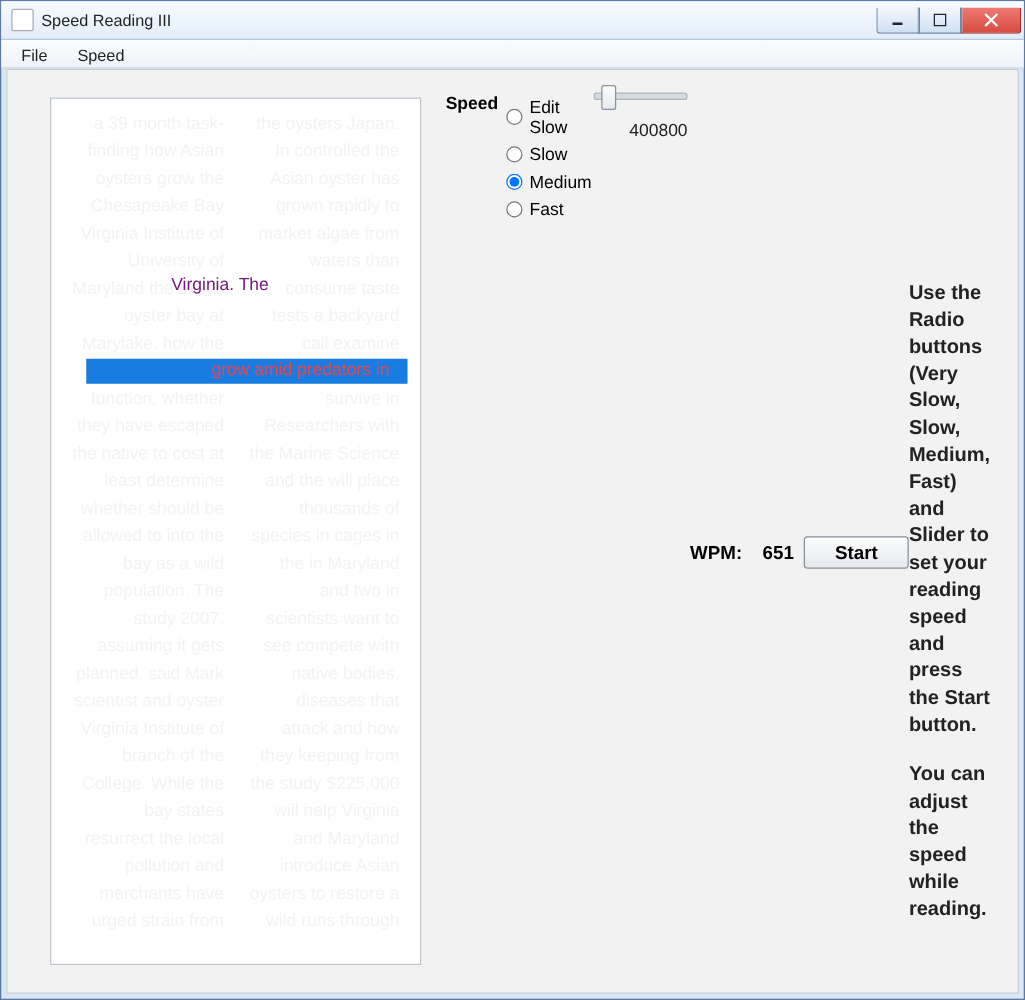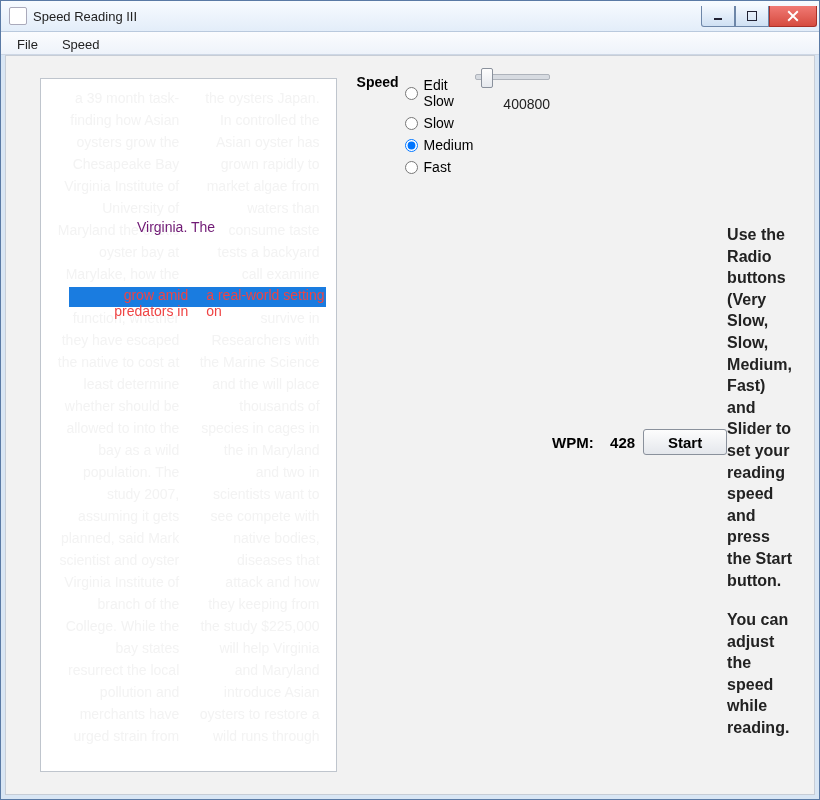--- a/index.html
+++ b/index.html
@@ -266,21 +266,20 @@
     <div class="layout">
 
       <div class="reader">
         <div class="reader-inner">a 39 month task-finding how Asian oysters grow the Chesapeake Bay Virginia Institute of University of Maryland the exotic oyster bay at Marylake, how the Asian oysters function, whether they have escaped the native to cost at least determine whether should be allowed to into the bay as a wild population. The study 2007, assuming it gets planned, said Mark scientist and oyster Virginia Institute of branch of the College. While the bay states resurrect the local pollution and merchants have urged strain from the oysters Japan. In controlled the Asian oyster has grown rapidly to market algae from waters than consume taste tests a backyard call examine preform and survive in Researchers with the Marine Science and the will place thousands of species in cages in the in Maryland and two in scientists want to see compete with native bodies, diseases that attack and how they keeping from the study $225,000 will help Virginia and Maryland introduce Asian oysters to restore a wild runs through October water in June at Luckenbach, a fisheries expert with the Marine Science of William &amp; Mary have struggled to species ravaged by parasites, seafood the use of the Asian off China, Vietnam and experiments to date survived parasites and size, filtered more natives, and passed still, some scientists</div>
 
         <div class="focus-text t1">Virginia. The</div>
 
         <div class="hl"></div>
         <div class="hl-text">
           <span class="left">grow amid predators in</span>
-          <span class="right">a real-world setting on</span>
         </div>
       </div>
 
       <div class="panel">
 
         <div class="group-title">Speed</div>
 
         <div class="radios">
           <label>
             <input type="radio" name="spd" style="">
@@ -307,21 +306,21 @@
             <div class="slider-thumb" id="thumb" style="left: 7%;"></div>
           </div>
           <div class="ticks">
             <span>400</span>
             <span>800</span>
           </div>
         </div>
 
         <div class="wpm-row">
           <div class="lbl">WPM:</div>
-          <div class="val">428</div>
+          <div class="val">651</div>
           <button>Start</button>
         </div>
 
         <div class="instr">
           <p>Use the Radio buttons (Very Slow, Slow, Medium, Fast) and Slider to set your reading speed and press the Start button.</p>
           <p>You can adjust the speed while reading.</p>
         </div>
 
       </div>
     </div>

